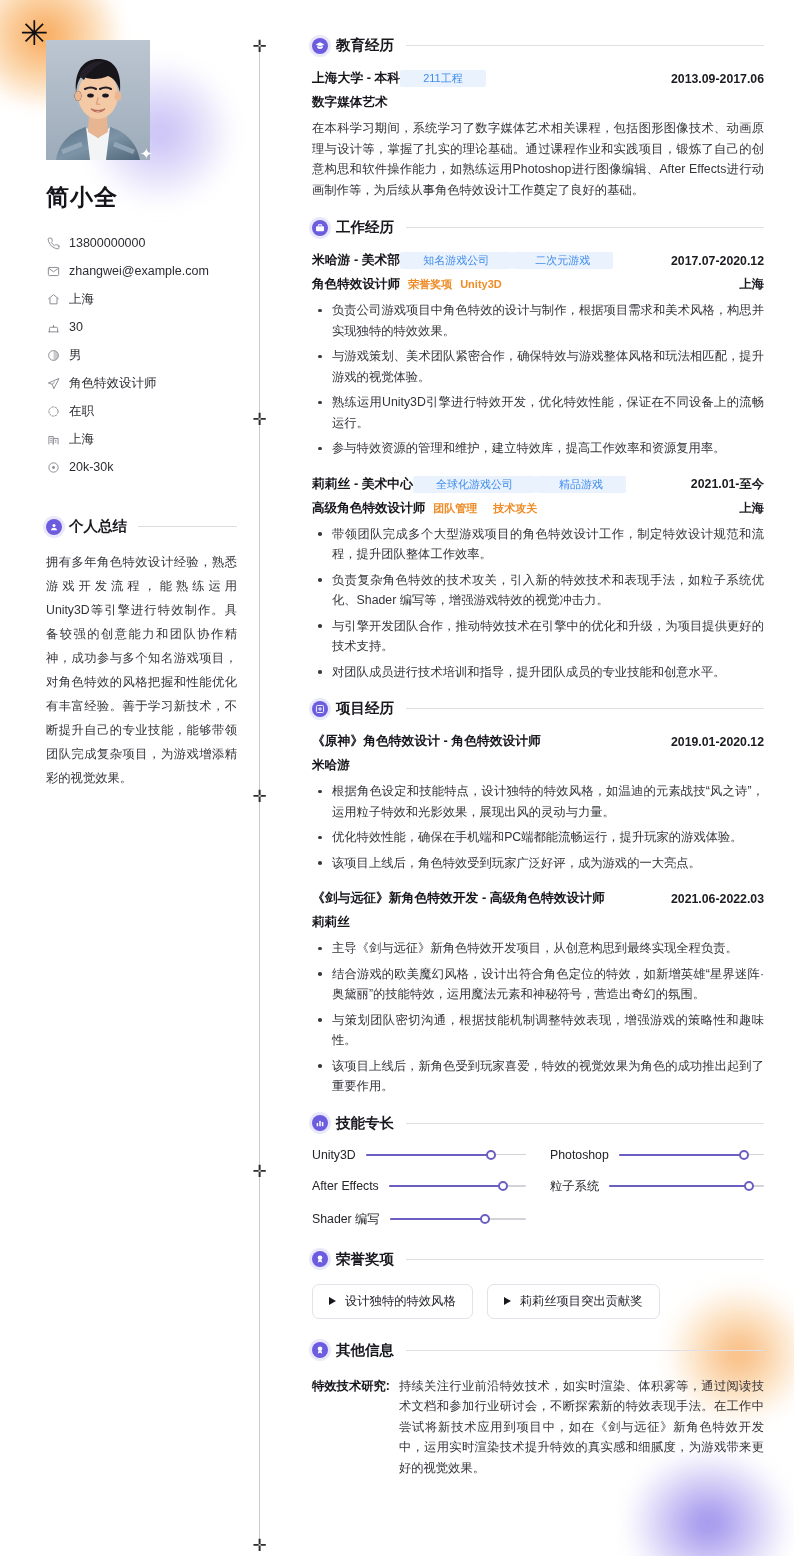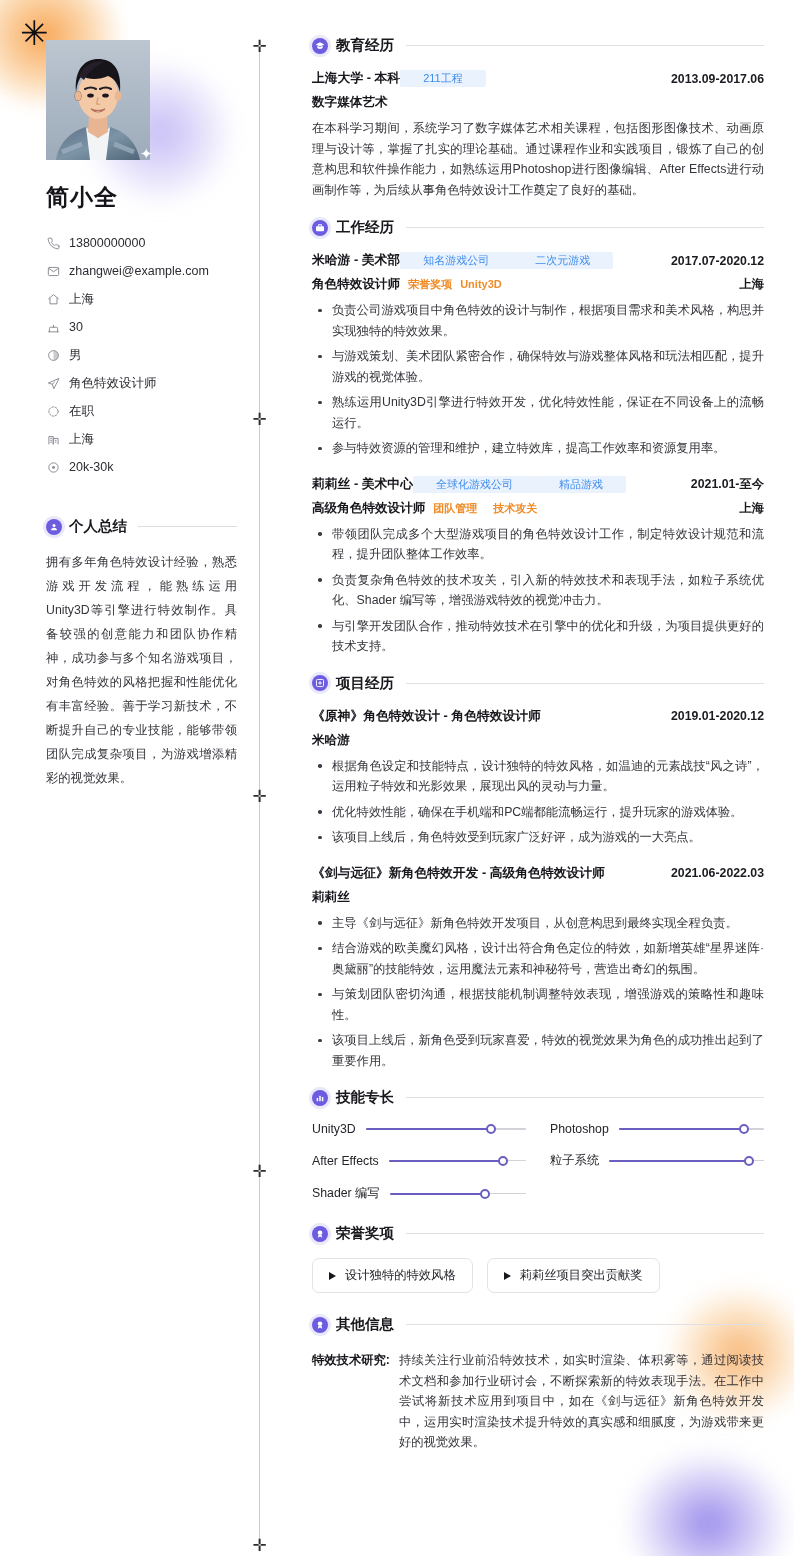--- a/index.html
+++ b/index.html
@@ -429,20 +429,21 @@
             <span class="entry-sub">高级角色特效设计师</span>
             <span class="tag tag-plain" style="margin-left:8px">团队管理</span>
             <span class="tag tag-plain" style="margin-left:16px">技术攻关</span>
           </span>
           <span class="entry-meta">上海</span>
         </div>
         <ul class="bullets">
           <li>带领团队完成多个大型游戏项目的角色特效设计工作，制定特效设计规范和流程，提升团队整体工作效率。</li>
           <li>负责复杂角色特效的技术攻关，引入新的特效技术和表现手法，如粒子系统优化、Shader 编写等，增强游戏特效的视觉冲击力。</li>
           <li>与引擎开发团队合作，推动特效技术在引擎中的优化和升级，为项目提供更好的技术支持。</li>
+          <li>对团队成员进行技术培训和指导，提升团队成员的专业技能和创意水平。</li>
         </ul>
       </div>
     </section>
 
     <section class="section" style="margin-top:16px">
       <div class="sec-head">
         <span class="sec-badge">
           <svg viewBox="0 0 24 24" fill="none" stroke="#fff" stroke-width="2.2">
               <rect x="3.5" y="3.5" width="17" height="17" rx="2.5"></rect>
               <path d="M12 7.5v9M7.5 12h9"></path>

